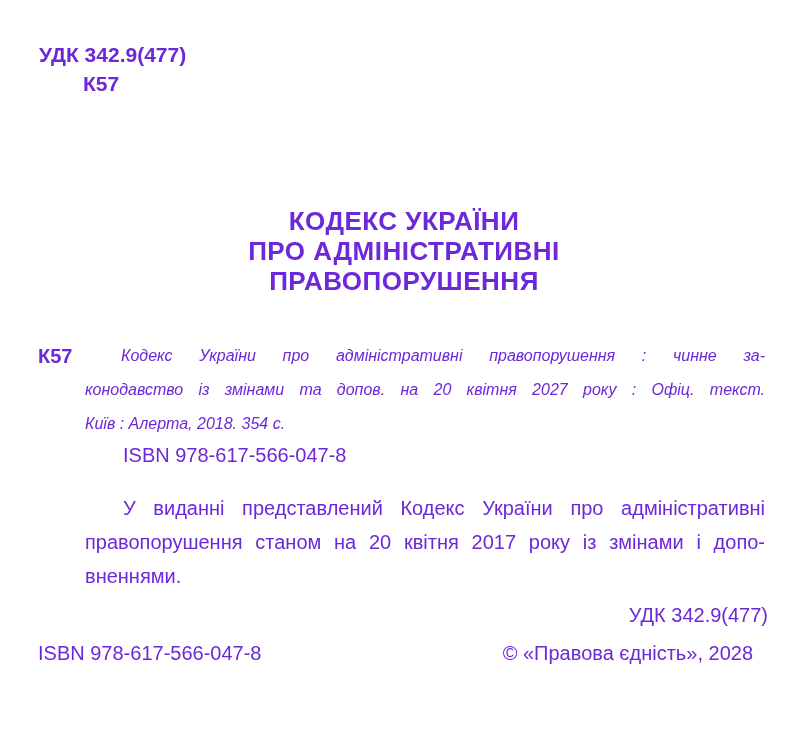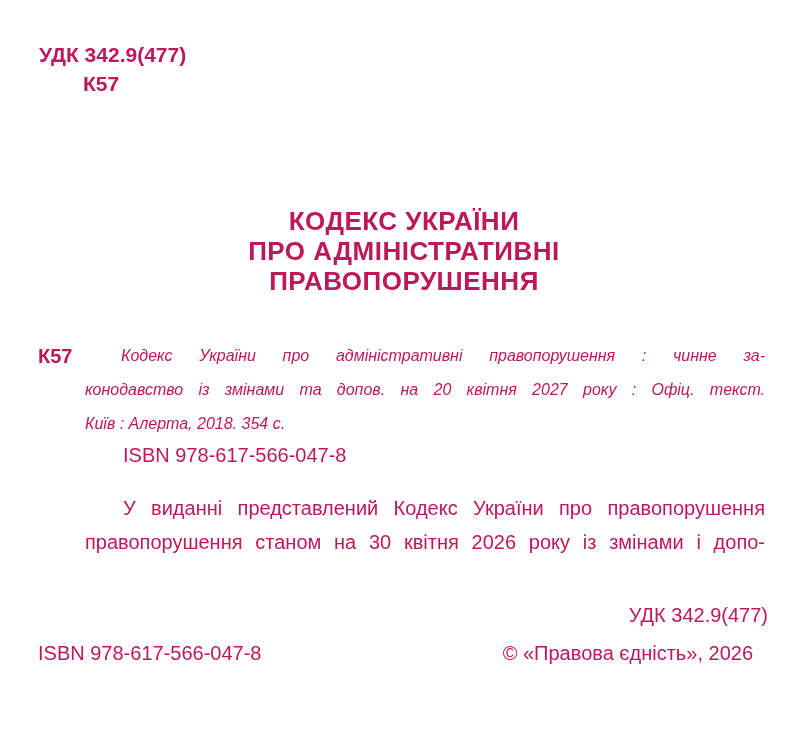--- a/index.html
+++ b/index.html
@@ -5,21 +5,21 @@
   html, body {
     margin: 0;
     padding: 0;
     background: #ffffff;
   }
   .page {
     position: relative;
     width: 800px;
     height: 739px;
     background: #ffffff;
-    color: #be185d;
+    color: #6d28d9;
     font-family: "Liberation Sans", "DejaVu Sans", sans-serif;
     overflow: hidden;
   }
   
   .header {
     position: absolute;
     left: 39px;
     top: 40px;
     font-size: 21px;
     line-height: 29px;
@@ -121,23 +121,24 @@
 
   <div class="catalog">
     <div class="jline indent36">Кодекс України про адміністративні правопорушення : чинне за-</div>
     <div class="jline">конодавство із змінами та допов. на 20 квітня 2027 року : Офіц. текст.</div>
     <div>Київ : Алерта, 2018. 354 с.</div>
   </div>
 
   <div class="isbn-mid">ISBN 978-617-566-047-8</div>
 
   <div class="annotation">
-    <div class="jline indent38">У виданні представлений Кодекс України про правопорушення</div>
-    <div class="jline">правопорушення станом на 30 квітня 2026 року із змінами і допо-</div>
+    <div class="jline indent38">У виданні представлений Кодекс України про адміністративні</div>
+    <div class="jline">правопорушення станом на 20 квітня 2017 року із змінами і допо-</div>
+    <div>вненнями.</div>
   </div>
 
   <div class="udc-bottom">УДК 342.9(477)</div>
 
   <div class="footer-isbn">ISBN 978-617-566-047-8</div>
 
-  <div class="copyright">© «Правова єдність», 2026</div>
+  <div class="copyright">© «Правова єдність», 2028</div>
 
 </div>
 
 </body></html>

